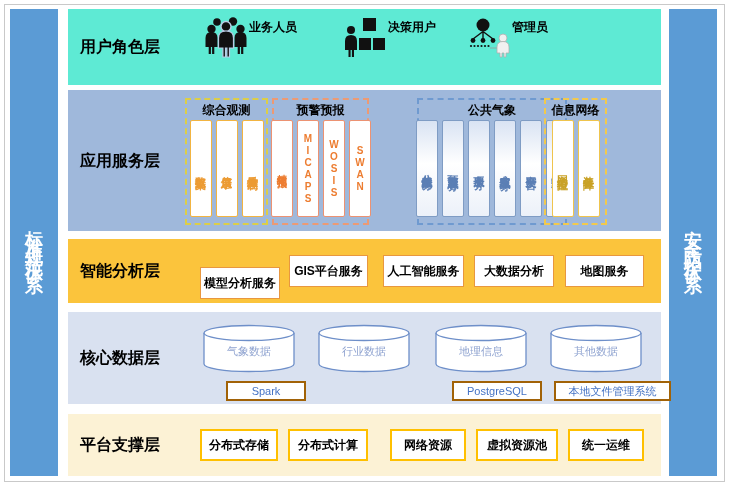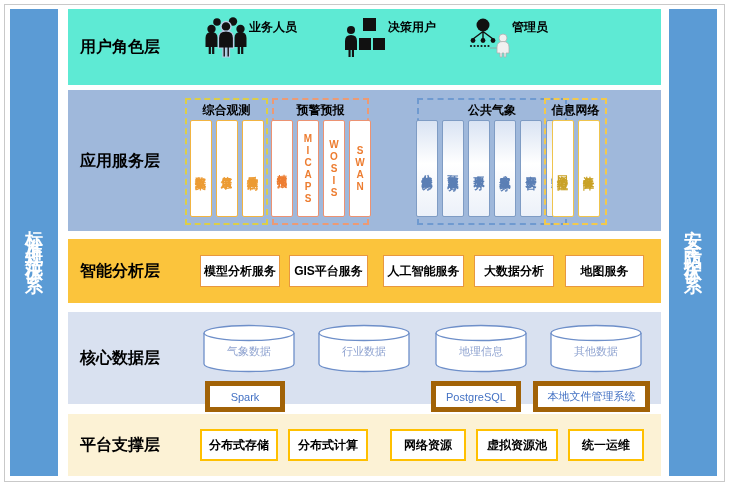--- a/index.html
+++ b/index.html
@@ -47,23 +47,23 @@
   
   .svc{position:absolute;background:#fff;display:flex;align-items:center;justify-content:center;
        font-size:12px;font-weight:bold;color:#000;box-sizing:border-box;white-space:nowrap;}
   .band3 .svc{height:32px;top:16px;border:1px solid #E8973F;}
   .band5 .svc{height:32px;top:15px;border:2px solid #FFC000;}
   
   .cyl{position:absolute;top:12px;width:94px;height:50px;}
   .cyl svg{position:absolute;left:0;top:0;}
   .cyl-label{position:absolute;left:0;right:0;top:20px;text-align:center;
              font-size:11px;color:#8FA3D0;}
-  .engine{position:absolute;top:69px;height:31px;background:#fff;border:5px solid #a16207;
+  .engine{position:absolute;top:69px;height:20px;background:#fff;border:2px solid #a16207;
           color:#4472C4;font-size:11px;display:flex;align-items:center;justify-content:center;
-          box-sizing:border-box;white-space:nowrap;}
+          box-sizing:border-box;white-space:nowrap;margin-left:21px;}
 </style>
 </head>
 <body>
 
 <div class="frame"></div>
 
 <div class="vbar left">
   <span>标准规范体系</span>
 </div>
 <div class="vbar right">
@@ -157,21 +157,21 @@
     <div class="gtitle">信息网络</div>
     <div class="gitems">
       <div class="vbox">网络监控</div>
       <div class="vbox">装备保障</div>
     </div>
   </div>
 </section>
 
 <section class="band band3">
   <h2 class="band-title">智能分析层</h2>
-  <div class="svc" style="left:132px;width:80px;">模型分析服务</div>
+  <div class="svc" style="left:132px;width:80px;margin-top:12px;">模型分析服务</div>
   <div class="svc" style="left:221px;width:79px;">GIS平台服务</div>
   <div class="svc" style="left:315px;width:81px;">人工智能服务</div>
   <div class="svc" style="left:406px;width:80px;">大数据分析</div>
   <div class="svc" style="left:497px;width:79px;">地图服务</div>
 </section>
 
 <section class="band band4">
   <h2 class="band-title">核心数据层</h2>
 
   <div class="cyl" style="left:134px;">

